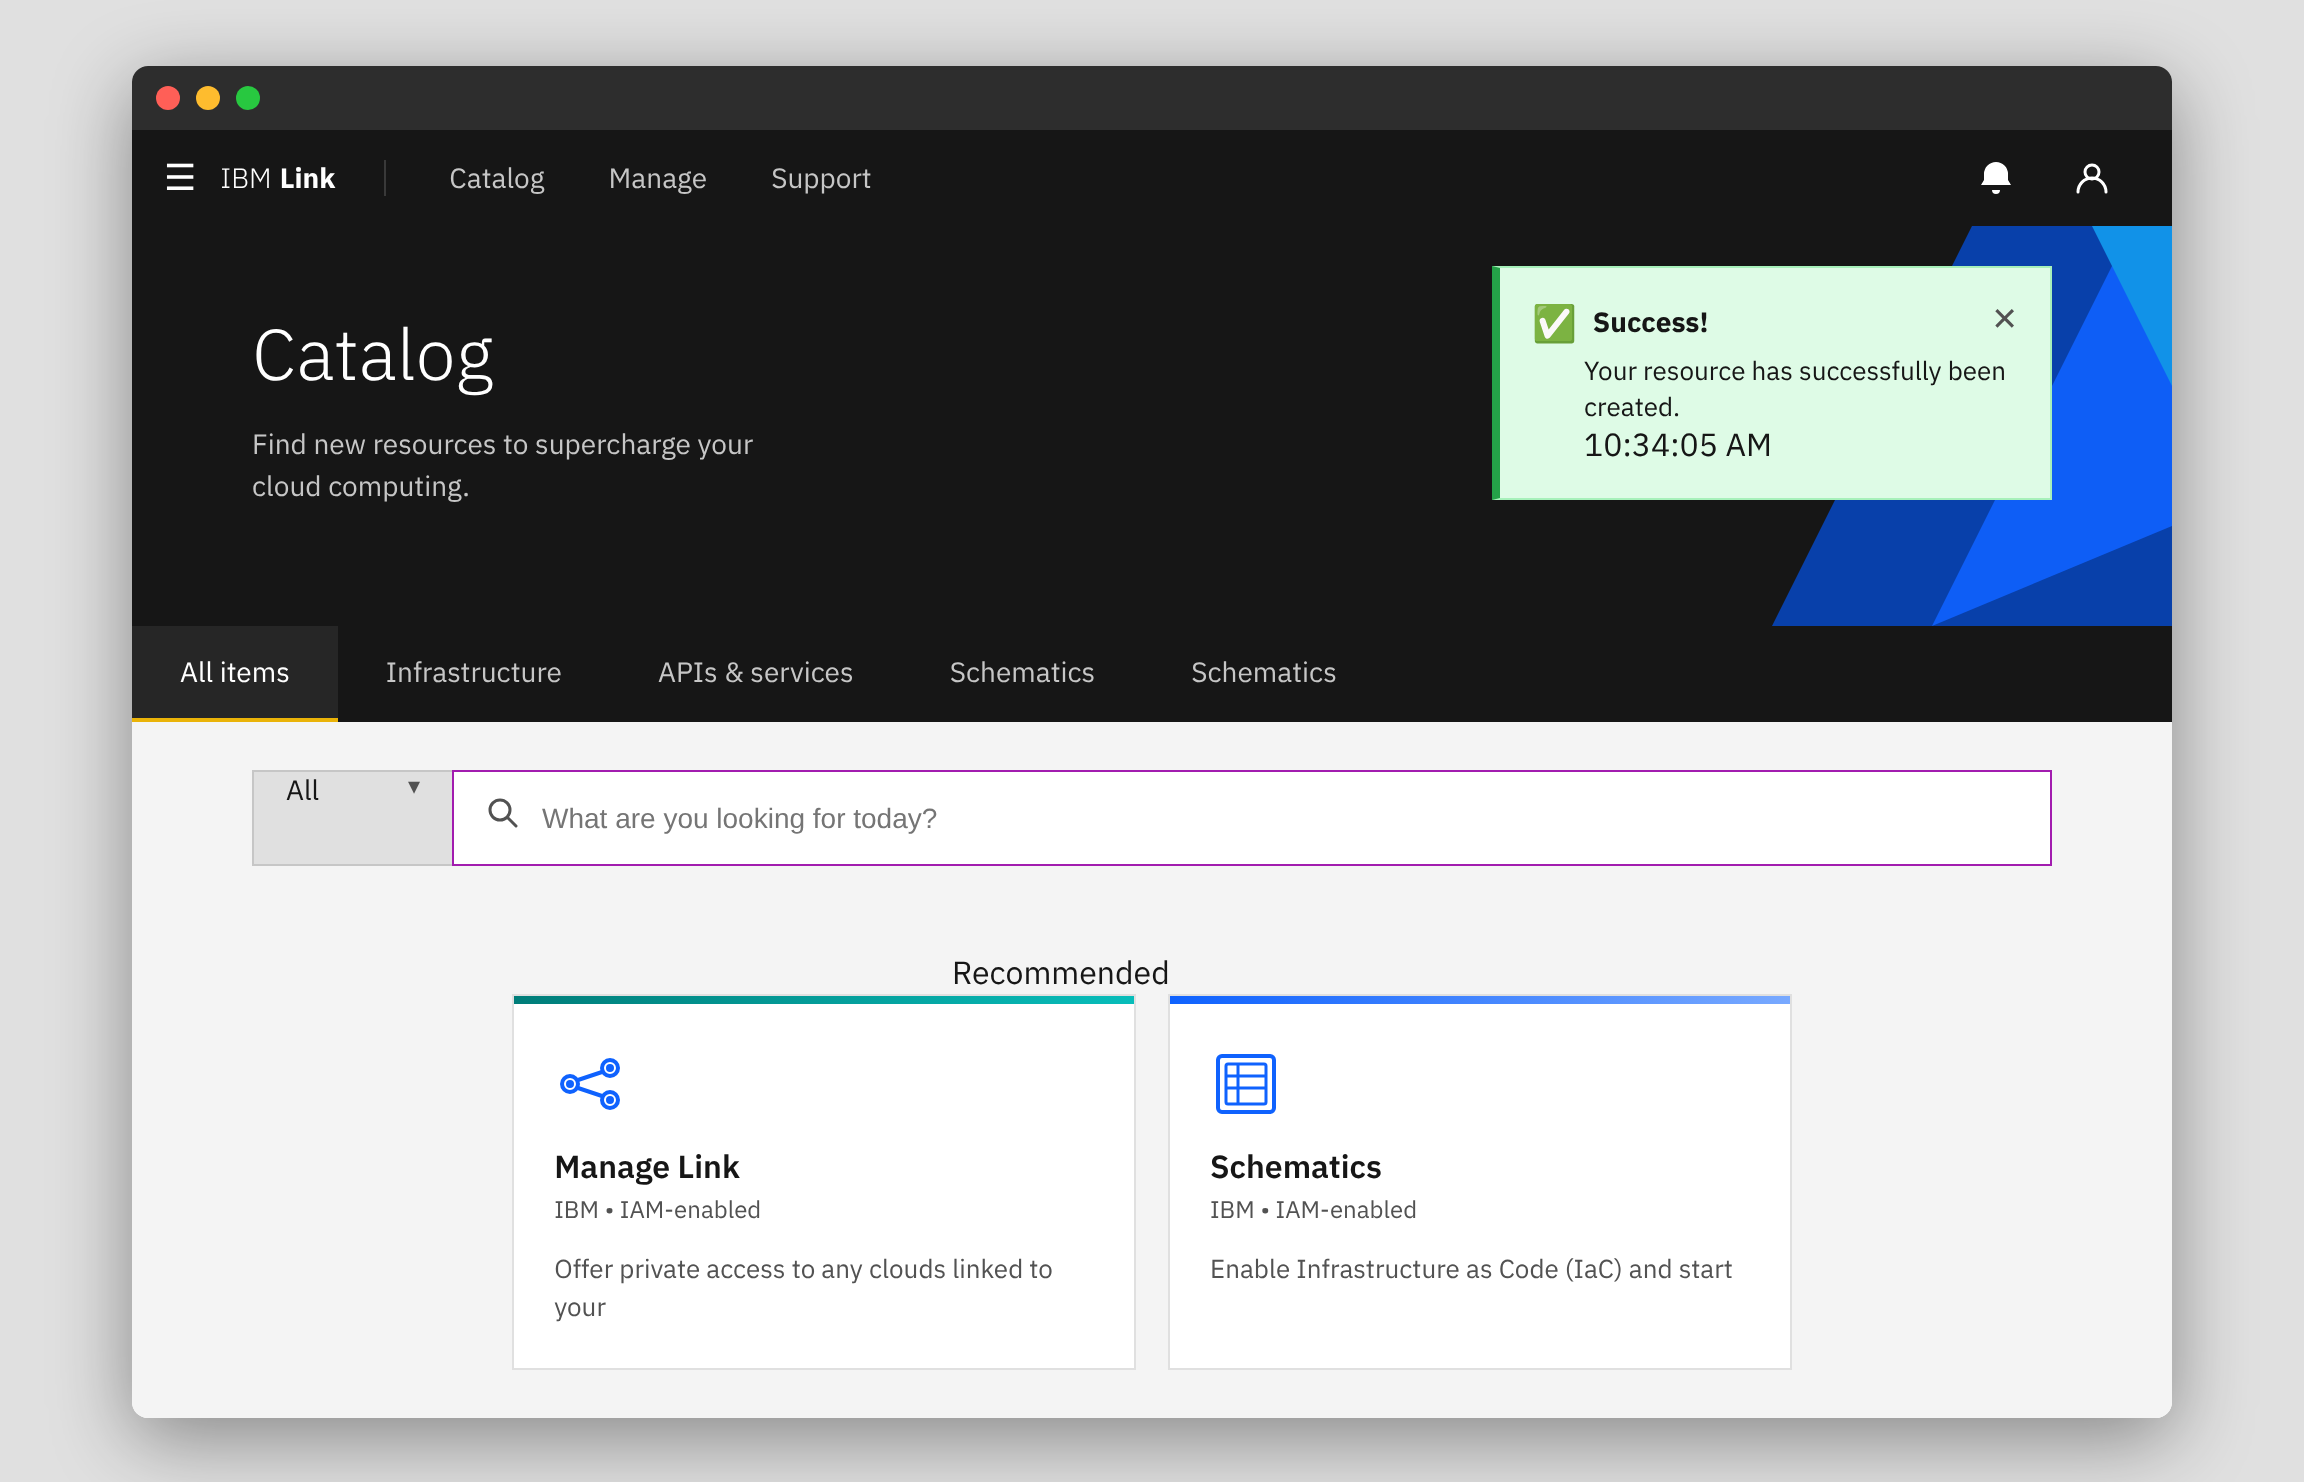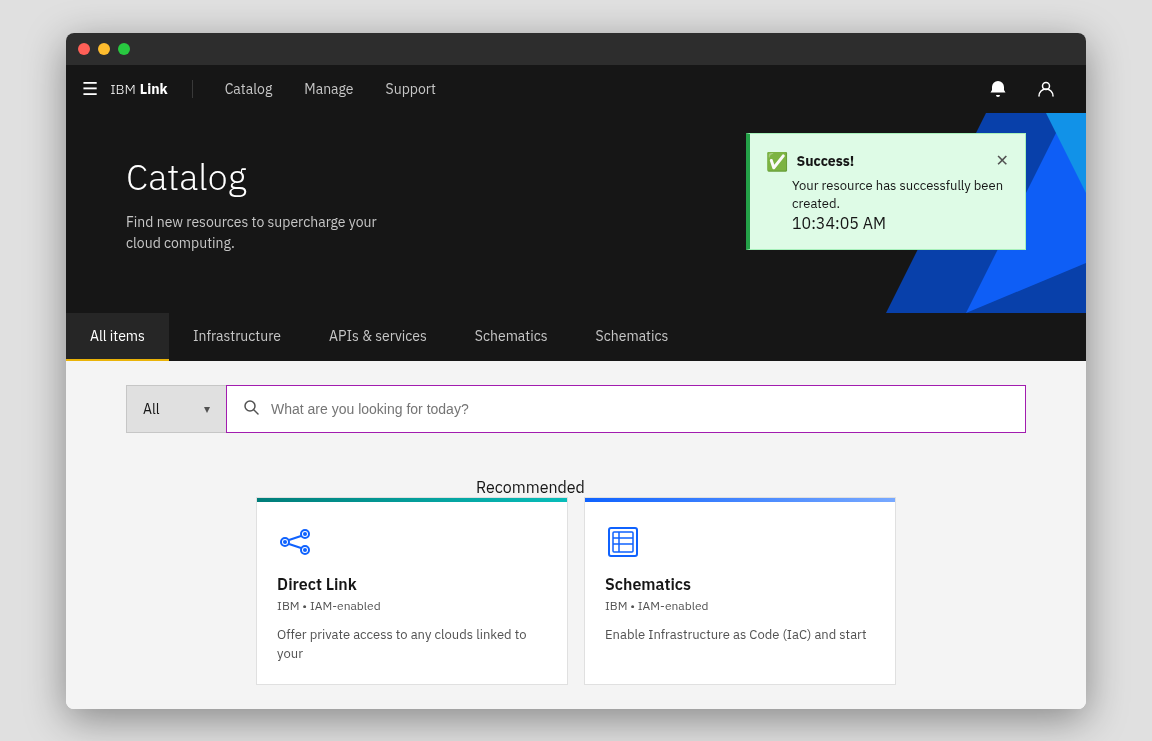--- a/index.html
+++ b/index.html
@@ -241,21 +241,20 @@
     .filter-select {
       background: #e0e0e0;
       border: 1px solid #c6c6c6;
       border-right: none;
       height: 48px;
       padding: 0 16px;
       font-size: 14px;
       color: #161616;
       cursor: pointer;
       display: flex;
-      align-items: center;
       gap: 8px;
       min-width: 100px;
     }
 
     .filter-select-text {
       flex: 1;
     }
 
     .filter-chevron {
       color: #525252;
@@ -460,21 +459,21 @@
                 <circle cx="28" cy="10" r="4" fill="none" stroke="#0f62fe" stroke-width="2"></circle>
                 <circle cx="28" cy="26" r="4" fill="none" stroke="#0f62fe" stroke-width="2"></circle>
                 <line x1="12" y1="16" x2="24" y2="12" stroke="#0f62fe" stroke-width="2"></line>
                 <line x1="12" y1="20" x2="24" y2="24" stroke="#0f62fe" stroke-width="2"></line>
 
                 <circle cx="8" cy="18" r="2" fill="#0f62fe"></circle>
                 <circle cx="28" cy="10" r="2" fill="#0f62fe"></circle>
                 <circle cx="28" cy="26" r="2" fill="#0f62fe"></circle>
               </svg>
             </div>
-            <div class="card-title">Direct Link</div>
+            <div class="card-title">Manage Link</div>
             <div class="card-meta">IBM • IAM-enabled</div>
             <div class="card-desc">Offer private access to any clouds linked to your</div>
           </div>
         </div>
 
         <div class="card">
           <div class="card-top-bar blue"></div>
           <div class="card-body">
             <div class="card-icon">
               <svg width="36" height="36" viewBox="0 0 36 36" fill="none" xmlns="http://www.w3.org/2000/svg">

